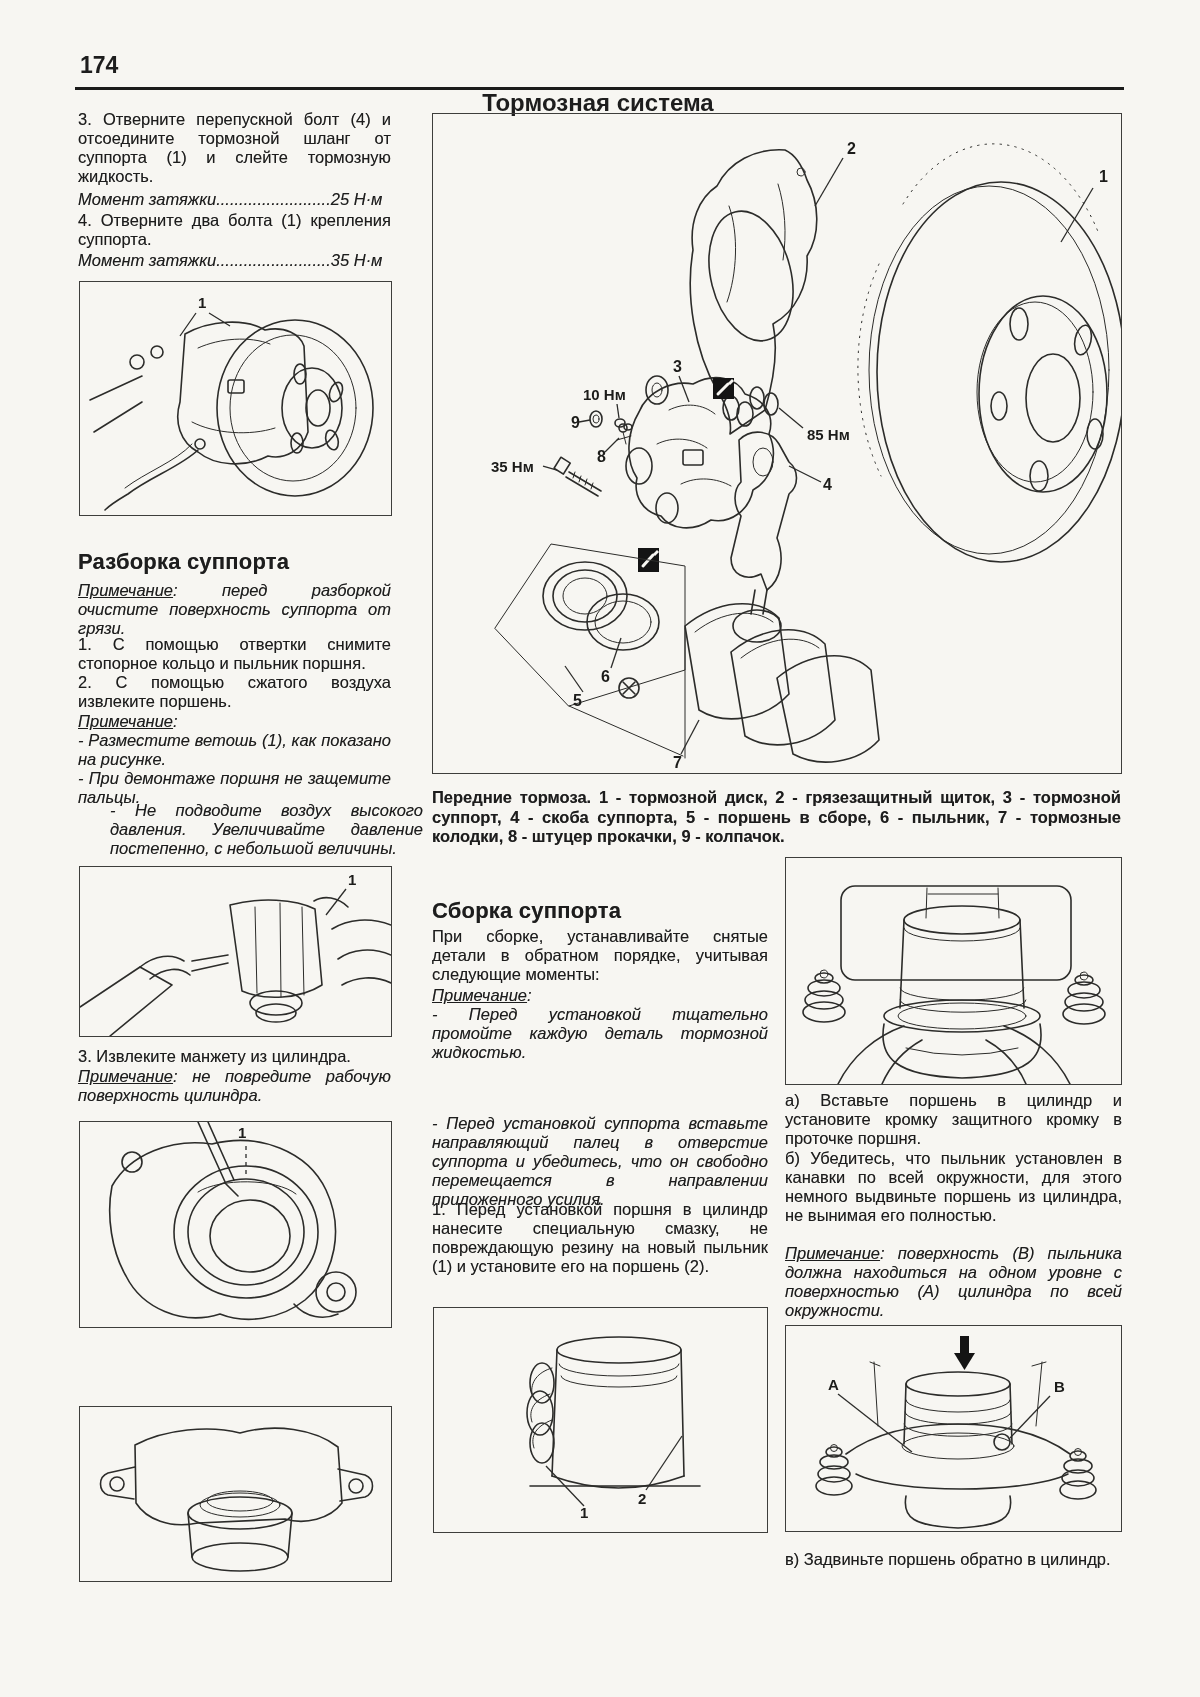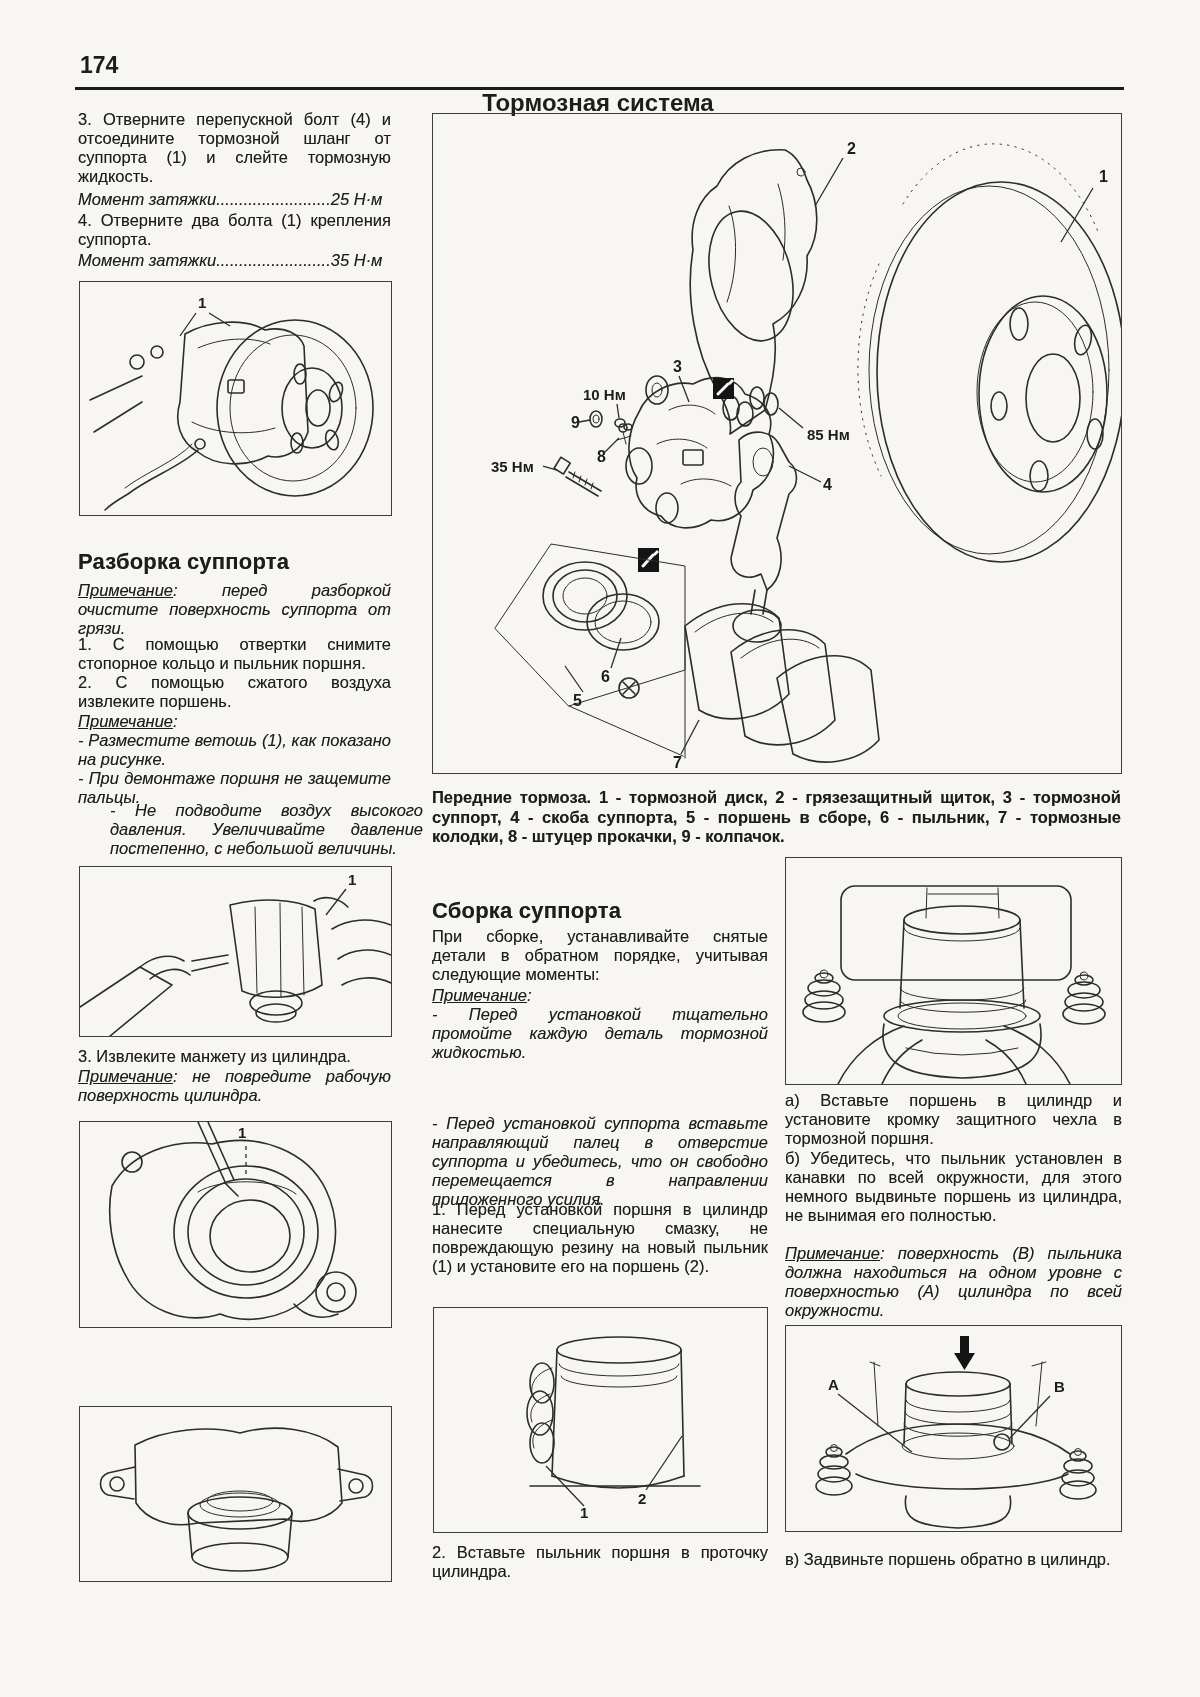--- a/index.html
+++ b/index.html
@@ -257,21 +257,20 @@
       <ellipse class="ln" cx="106" cy="105" rx="13" ry="22"></ellipse>
       <ellipse class="ln" cx="108" cy="135" rx="12" ry="20"></ellipse>
       <path class="thin" d="M118,60 C104,64 96,74 98,86 M116,86 C100,92 94,102 98,114 M118,112 C102,118 96,128 100,140"></path>
       <text x="146" y="210" font-size="15">1</text>
       <path class="lead" d="M150,198 L112,158"></path>
       <text x="204" y="196" font-size="15">2</text>
       <path class="lead" d="M212,182 L248,128"></path>
     </svg>
   </div>
 
-  <div class="txt" style="left:432px;top:1543px;width:336px;">2. Вставьте пыльник поршня в проточку цилиндра.</div>
 
   <div class="fig" style="left:785px;top:857px;width:335px;height:226px;">
     <svg width="335" height="226" viewBox="0 0 335 226">
       <rect class="ln" x="55" y="28" width="230" height="94" rx="14"></rect>
       <path class="thin" d="M141,30 L140,60 M212,30 L213,60 M142,36 L212,36"></path>
       <ellipse class="ln" cx="176" cy="62" rx="58" ry="14"></ellipse>
       <path class="thin" d="M118,70 A58,13 0 0 0 234,70"></path>
       <path class="ln" d="M118,62 L114,150 M234,62 L238,150"></path>
       <path class="thin" d="M114,130 A61,12 0 0 0 238,130 M114,142 A62,12 0 0 0 240,142"></path>
       <ellipse class="ln" cx="176" cy="158" rx="78" ry="16"></ellipse>
@@ -286,21 +285,21 @@
         <ellipse class="ln" cx="38" cy="120" rx="9" ry="5"></ellipse>
       <circle class="thin" cx="38" cy="116" r="4"></circle>
       <ellipse class="ln" cx="298" cy="156" rx="21" ry="10"></ellipse>
         <ellipse class="ln" cx="298" cy="144" rx="19" ry="9"></ellipse>
       <ellipse class="ln" cx="298" cy="132" rx="16" ry="8"></ellipse>
         <ellipse class="ln" cx="298" cy="122" rx="9" ry="5"></ellipse>
       <circle class="thin" cx="298" cy="118" r="4"></circle>
     </svg>
   </div>
 
-  <div class="txt" style="left:785px;top:1091px;width:337px;">а) Вставьте поршень в цилиндр и установите кромку защитного чехла в тормозной поршня.</div>
+  <div class="txt" style="left:785px;top:1091px;width:337px;">а) Вставьте поршень в цилиндр и установите кромку защитного кромку в проточке поршня.</div>
   <div class="txt" style="left:785px;top:1149px;width:337px;">б) Убедитесь, что пыльник установлен в канавки по всей окружности, для этого немного выдвиньте поршень из цилиндра, не вынимая его полностью.</div>
   <div class="txt it" style="left:785px;top:1244px;width:337px;">
     <span class="nlabel">Примечание</span><span>: поверхность (В) пыльника должна находиться на одном уровне с поверхностью (А) цилиндра по всей окружности.</span>
   </div>
 
   <div class="fig" style="left:785px;top:1325px;width:335px;height:205px;">
     <svg width="335" height="205" viewBox="0 0 335 205">
       <g>
         <rect x="174" y="10" width="9" height="18" fill="#141414"></rect>
         <polygon points="168,27 189,27 178.5,44" fill="#141414"></polygon>

